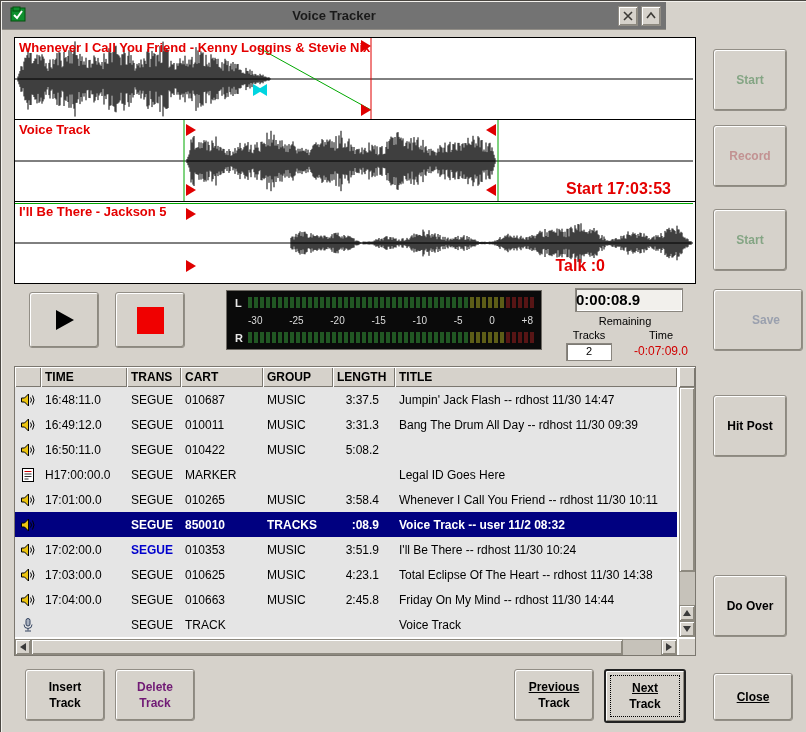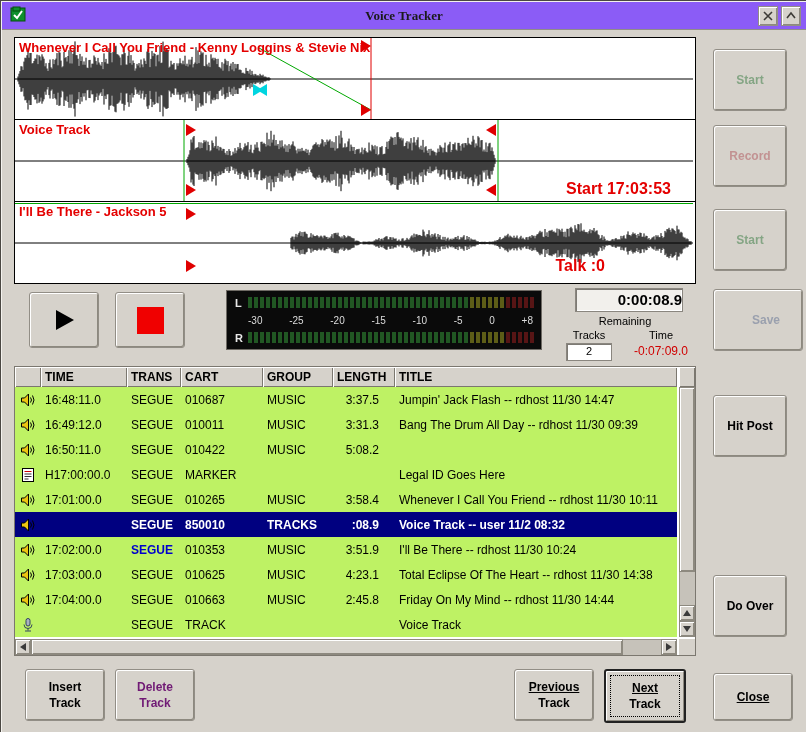--- a/index.html
+++ b/index.html
@@ -1,20 +1,20 @@
 <!DOCTYPE html>
 <html><head>
 <meta charset="utf-8">
 <style>
   html,body{margin:0;padding:0;}
   body{width:806px;height:732px;overflow:hidden;background:#d6d2cb;font-family:"Liberation Sans",sans-serif;}
   .window{position:relative;width:806px;height:732px;background:#d6d2cb;border:1px solid #4a4742;
           box-shadow:inset 1px 1px 0 #f4f2ee,inset -1px -1px 0 #8a867f;}
   
-  .titlebar{position:absolute;left:1px;top:1px;width:804px;height:27px;background:#8b5cf6;border-bottom:1px solid #918d86;font-family:Liberation Serif, serif;}
+  .titlebar{position:absolute;left:1px;top:1px;width:664px;height:27px;background:#737373;border-bottom:1px solid #918d86;}
   .title-text{position:absolute;left:0;top:0;width:100%;height:27px;line-height:27px;text-align:center;
               font-size:13px;font-weight:bold;color:#1a1a1a;}
   .app-icon{position:absolute;left:8px;top:4px;width:18px;height:18px;}
   .tb-buttons{position:absolute;right:5px;top:4px;display:flex;gap:3px;}
   .tb-btn{width:18px;height:18px;background:#d6d2cb;border:1px solid #928e86;
           box-shadow:inset 1px 1px 0 #fff,inset -1px -1px 0 #8d897f;display:flex;align-items:center;justify-content:center;}
   
   .wave-stack{position:absolute;left:13px;top:36px;width:680px;border:1px solid #000;background:#fff;}
   .wave-panel{position:relative;height:81px;background:#fff;border-bottom:1px solid #000;}
   .wave-panel.last{border-bottom:none;}
@@ -47,36 +47,36 @@
   .chan{color:#e8e8e8;font-size:11px;font-weight:bold;width:13px;flex:none;}
   .segs{display:flex;gap:2px;flex:1;height:11px;}
   .seg{width:4px;flex:none;}
   .sg{background:#215723;}
   .sy{background:#5d5d17;}
   .sr{background:#571515;}
   .mscale{display:flex;justify-content:space-between;padding-left:13px;color:#dcdcdc;font-size:10px;height:11px;line-height:11px;}
   
   .clock{position:absolute;left:574px;top:287px;width:106px;height:22px;background:#f2f0ec;
          border:1px solid #8a867f;box-shadow:inset 1px 1px 0 #7d7a74,inset -1px -1px 0 #fff;
-         font-weight:bold;font-size:15px;text-align:right;line-height:21px;color:#000;}
+         font-weight:bold;font-size:15px;text-align:left;line-height:21px;color:#000;}
   .remaining{position:absolute;left:556px;top:314px;width:136px;text-align:center;font-size:11px;color:#000;}
   .rem-cols{display:flex;justify-content:space-between;margin-top:2px;}
   .rem-col{width:64px;text-align:center;}
   .rem-box{margin:2px auto 0;width:44px;height:16px;background:#fff;border:1px solid #8a867f;
            box-shadow:inset 1px 1px 0 #7d7a74,inset -1px -1px 0 #fff;font-size:11px;line-height:15px;}
   .rem-time{color:#d00000;margin-top:3px;font-size:12px;}
   
   .logtable{position:absolute;left:13px;top:365px;width:680px;height:288px;border:1px solid #7b776f;background:#fff;}
   .thead{position:absolute;left:0;top:0;width:662px;height:20px;display:flex;}
   .hc{box-shadow:inset 1px 1px 0 #fff,inset -1px -1px 0 #7b776f;background:#d6d2cb;font-weight:bold;font-size:12px;
       display:flex;align-items:center;padding-left:4px;box-sizing:border-box;white-space:nowrap;overflow:hidden;}
   .hcorner{position:absolute;right:0;top:0;width:16px;height:20px;background:#d6d2cb;
            box-shadow:inset 1px 1px 0 #fff,inset -1px -1px 0 #7b776f;}
   .tbody{position:absolute;left:0;top:20px;width:662px;height:250px;background:#fff;overflow:hidden;}
-  .trow{display:flex;height:25px;background:#bef264;color:#000;}
+  .trow{display:flex;height:25px;background:#e5e5e5;color:#000;}
   .trow.selected{background:#000080;color:#fff;font-weight:bold;}
   .c{display:flex;align-items:center;padding-left:4px;font-size:12px;box-sizing:border-box;white-space:nowrap;overflow:hidden;}
   .c-icon{width:26px;flex:none;justify-content:center;padding-left:0;}
   .c-time{width:86px;flex:none;}
   .c-trans{width:54px;flex:none;}
   .c-cart{width:82px;flex:none;}
   .c-group{width:70px;flex:none;}
   .c-length{width:62px;flex:none;justify-content:flex-end;padding-right:16px;padding-left:0;}
   .hc.c-length{justify-content:flex-start;padding-left:4px;padding-right:0;}
   .c-title{flex:1;}

